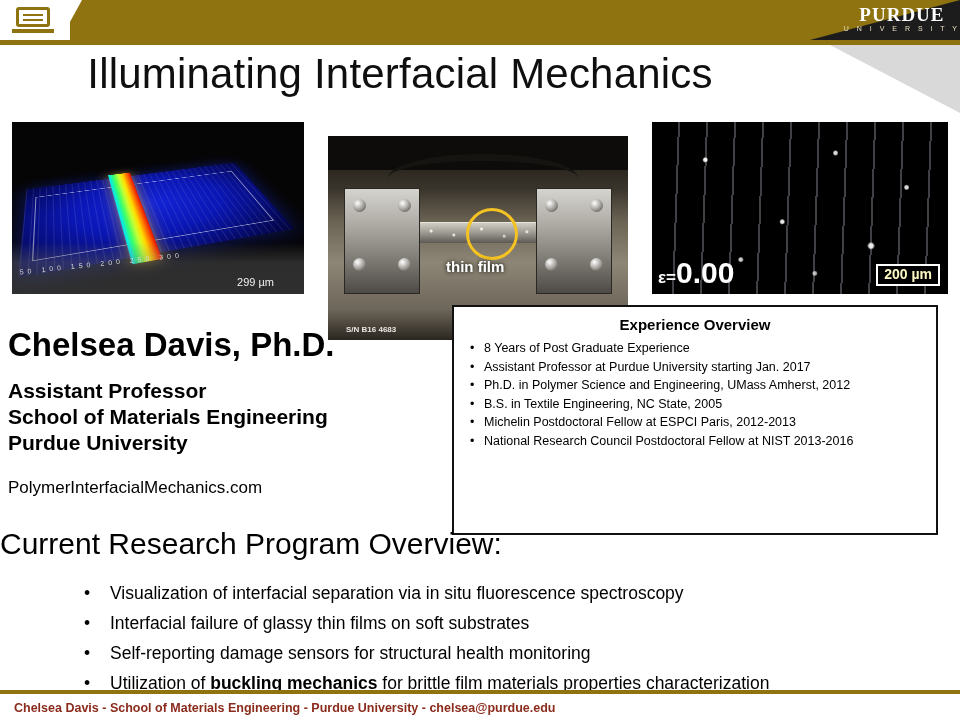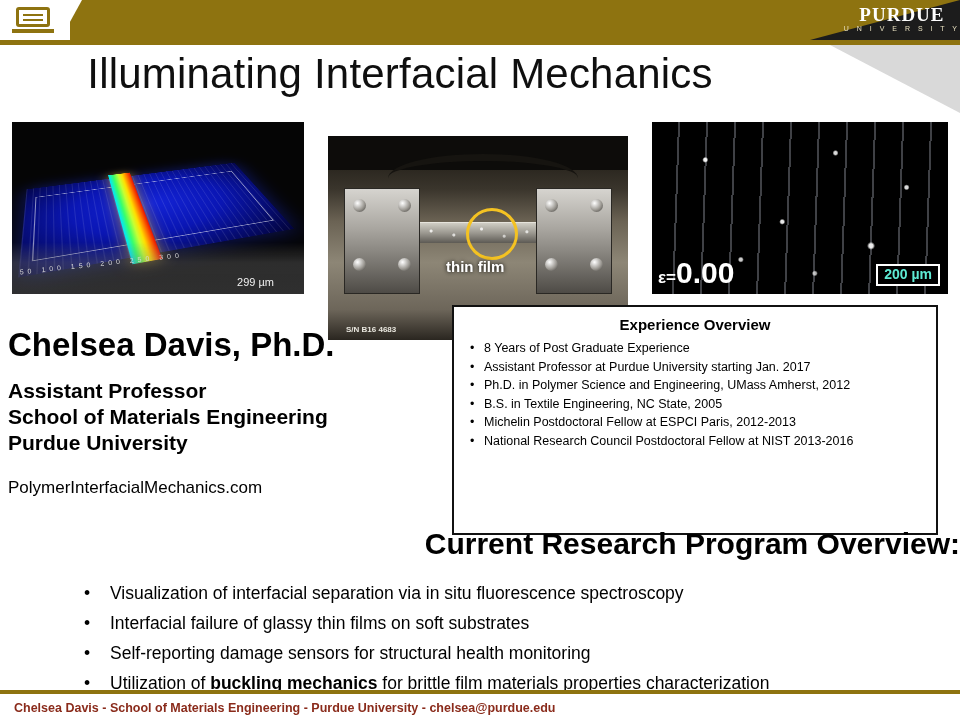--- a/index.html
+++ b/index.html
@@ -276,21 +276,21 @@
     font-weight: bold;
     white-space: nowrap;
   }
   .p3-strain .eps { font-size: 17px; }
   .p3-strain .val { font-size: 30px; }
   .p3-scalebar {
     position: absolute;
     right: 8px; bottom: 8px;
     border: 2px solid #ffffff;
     background: #000000;
-    color: #5eead4;
+    color: #fef9c3;
     font-size: 14px;
     font-weight: bold;
     padding: 0 6px 2px 6px;
   }
 
   
   .name-block {
     position: absolute;
     left: 8px; top: 300px;
     width: 440px;
@@ -347,23 +347,23 @@
     position: absolute;
     left: -14px;
     top: 0;
   }
 
   
   .research-head {
     position: absolute;
     left: 0; top: 527px;
     width: 960px;
-    text-align: right;
+    text-align: left;
     font-size: 30px;
-    font-weight: bold;
+    font-weight: normal;
     color: #000;
   }
   .research-list {
     position: absolute;
     left: 72px; top: 578px;
     width: 860px;
     margin: 0;
     padding: 0;
     list-style: none;
   }

